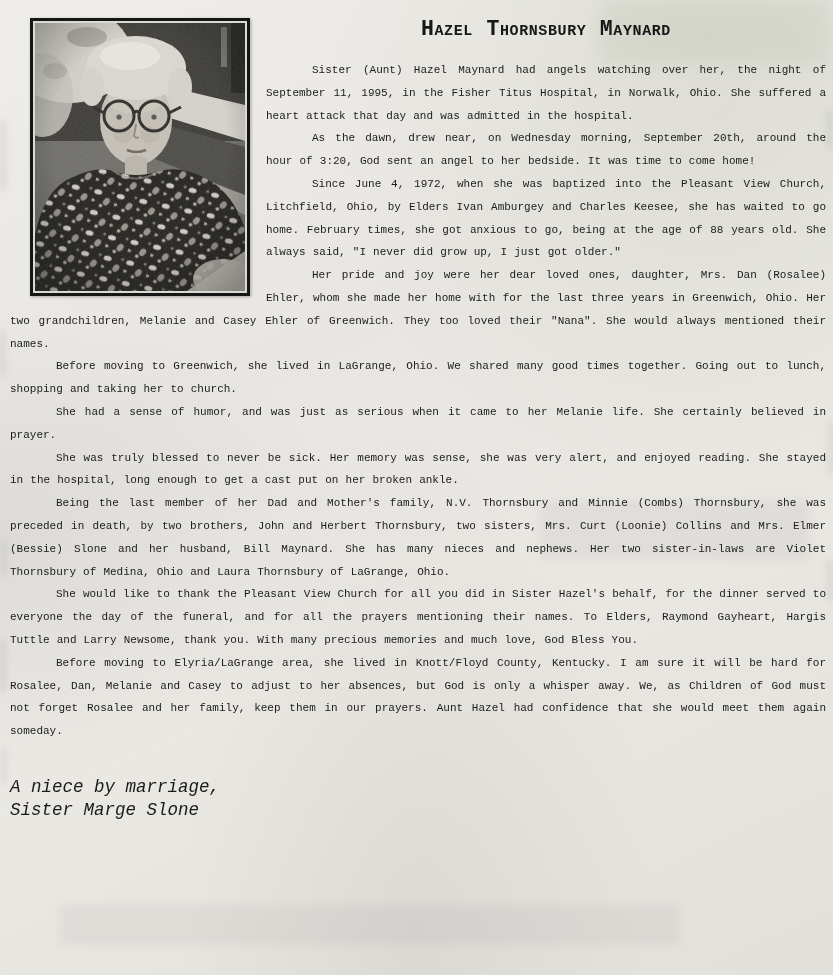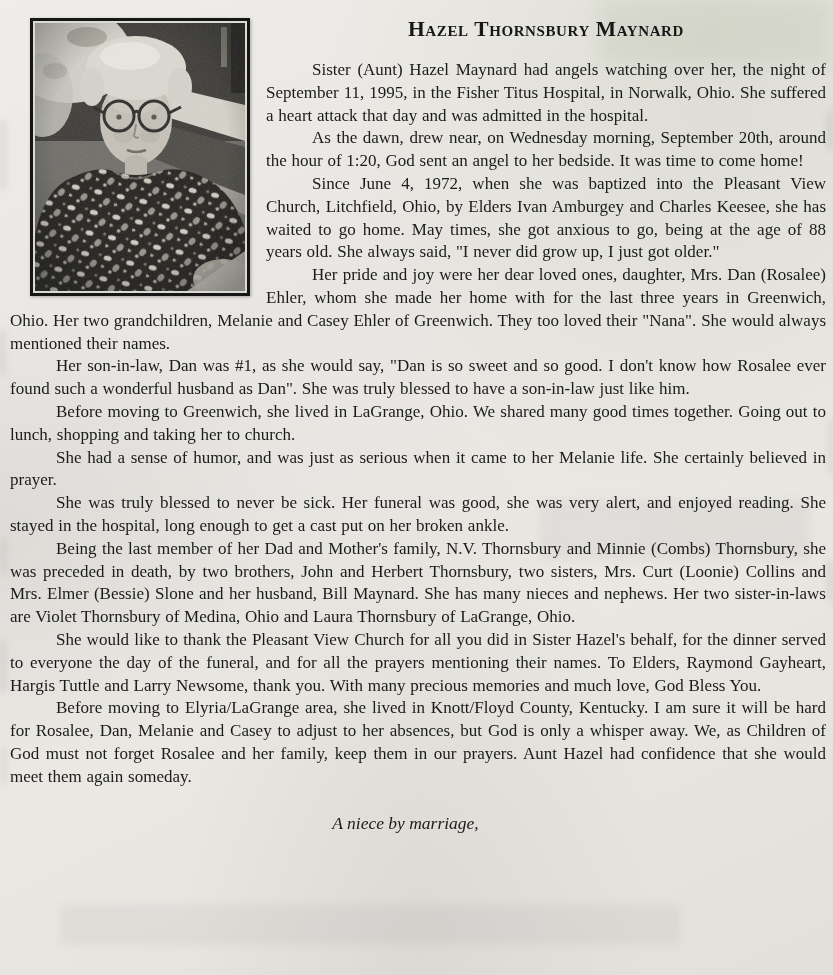--- a/index.html
+++ b/index.html
@@ -16,20 +16,21 @@
   .page {
     position: relative;
     width: 833px;
     height: 975px;
     background:
       radial-gradient(ellipse at 85% 4%, rgba(168,178,152,0.18), rgba(168,178,152,0) 38%),
       radial-gradient(ellipse at 0% 55%, rgba(120,118,112,0.10), rgba(120,118,112,0) 30%),
       radial-gradient(ellipse at 50% 96%, rgba(130,128,120,0.10), rgba(130,128,120,0) 40%),
       linear-gradient(155deg, #efede9 0%, #e8e6e2 35%, #eae8e3 60%, #e2e0db 100%);
     overflow: hidden;
+    font-family: Liberation Mono, monospace;
   }
   .content {
     position: relative;
     padding: 14px 7px 0 10px;
     z-index: 2;
   }
   .photo-frame {
     float: left;
     width: 210px;
     height: 268px;
@@ -45,30 +46,30 @@
     line-height: 26px;
     font-weight: bold;
     font-variant: small-caps;
     letter-spacing: 0.6px;
     text-align: center;
     color: #171717;
     margin: 2px 0 17px 0;
   }
   p.body-para {
     margin: 0;
-    font-size: 17px;
+    font-size: 11px;
     line-height: 22.8px;
     text-align: justify;
     text-indent: 46px;
     color: #1b1b1b;
     word-spacing: 0.5px;
   }
   .signature {
-    margin-top: 23px;
-    text-align: center;
+    margin-top: 33px;
+    text-align: left;
     padding-right: 25px;
     font-style: italic;
     font-size: 17.5px;
     line-height: 23px;
     color: #1b1b1b;
   }
   
   .smudge {
     position: absolute;
     background: rgba(112,110,104,0.13);
@@ -185,29 +186,29 @@
         </g>
 
         <rect x="0" y="0" width="210" height="268" fill="url(#vign)"></rect>
         <rect x="0" y="0" width="210" height="268" filter="url(#grainF)" opacity="0.17"></rect>
       </svg>
     </div>
 
     <h1 class="doc-title">Hazel Thornsbury Maynard</h1>
 
     <p class="body-para">Sister (Aunt) Hazel Maynard had angels watching over her, the night of September 11, 1995, in the Fisher Titus Hospital, in Norwalk, Ohio. She suffered a heart attack that day and was admitted in the hospital.</p>
-    <p class="body-para">As the dawn, drew near, on Wednesday morning, September 20th, around the hour of 1:20, God sent an angel to her bedside. It was time to come home!</p>
-    <p class="body-para">Since June 4, 1972, when she was baptized into the Pleasant View Church, Litchfield, Ohio, by Elders Ivan Amburgey and Charles Keesee, she has waited to go home. May times, she got anxious to go, being at the age of 88 years old. She always said, "I never did grow up, I just got older."</p>
+    <p class="body-para">As the dawn, drew near, on Wednesday morning, September 20th, around the hour of 3:20, God sent an angel to her bedside. It was time to come home!</p>
+    <p class="body-para">Since June 4, 1972, when she was baptized into the Pleasant View Church, Litchfield, Ohio, by Elders Ivan Amburgey and Charles Keesee, she has waited to go home. February times, she got anxious to go, being at the age of 88 years old. She always said, "I never did grow up, I just got older."</p>
     <p class="body-para">Her pride and joy were her dear loved ones, daughter, Mrs. Dan (Rosalee) Ehler, whom she made her home with for the last three years in Greenwich, Ohio. Her two grandchildren, Melanie and Casey Ehler of Greenwich. They too loved their "Nana". She would always mentioned their names.</p>
-    <p class="body-para">Her son-in-law, Dan was #1, as she would say, "Dan is so sweet and so good. I don't know how Rosalee ever found such a wonderful husband as Dan". She was truly blessed to have a son-in-law just like him.</p>
     <p class="body-para">Before moving to Greenwich, she lived in LaGrange, Ohio. We shared many good times together. Going out to lunch, shopping and taking her to church.</p>
     <p class="body-para">She had a sense of humor, and was just as serious when it came to her Melanie life. She certainly believed in prayer.</p>
-    <p class="body-para">She was truly blessed to never be sick. Her funeral was good, she was very alert, and enjoyed reading. She stayed in the hospital, long enough to get a cast put on her broken ankle.</p>
+    <p class="body-para">She was truly blessed to never be sick. Her memory was sense, she was very alert, and enjoyed reading. She stayed in the hospital, long enough to get a cast put on her broken ankle.</p>
     <p class="body-para">Being the last member of her Dad and Mother's family, N.V. Thornsbury and Minnie (Combs) Thornsbury, she was preceded in death, by two brothers, John and Herbert Thornsbury, two sisters, Mrs. Curt (Loonie) Collins and Mrs. Elmer (Bessie) Slone and her husband, Bill Maynard. She has many nieces and nephews. Her two sister-in-laws are Violet Thornsbury of Medina, Ohio and Laura Thornsbury of LaGrange, Ohio.</p>
     <p class="body-para">She would like to thank the Pleasant View Church for all you did in Sister Hazel's behalf, for the dinner served to everyone the day of the funeral, and for all the prayers mentioning their names. To Elders, Raymond Gayheart, Hargis Tuttle and Larry Newsome, thank you. With many precious memories and much love, God Bless You.</p>
     <p class="body-para">Before moving to Elyria/LaGrange area, she lived in Knott/Floyd County, Kentucky. I am sure it will be hard for Rosalee, Dan, Melanie and Casey to adjust to her absences, but God is only a whisper away. We, as Children of God must not forget Rosalee and her family, keep them in our prayers. Aunt Hazel had confidence that she would meet them again someday.</p>
 
     <div class="signature">
       <div>A niece by marriage,</div>
+      <div>Sister Marge Slone</div>
     </div>
 
   </div>
 </div>
 
 </body></html>

